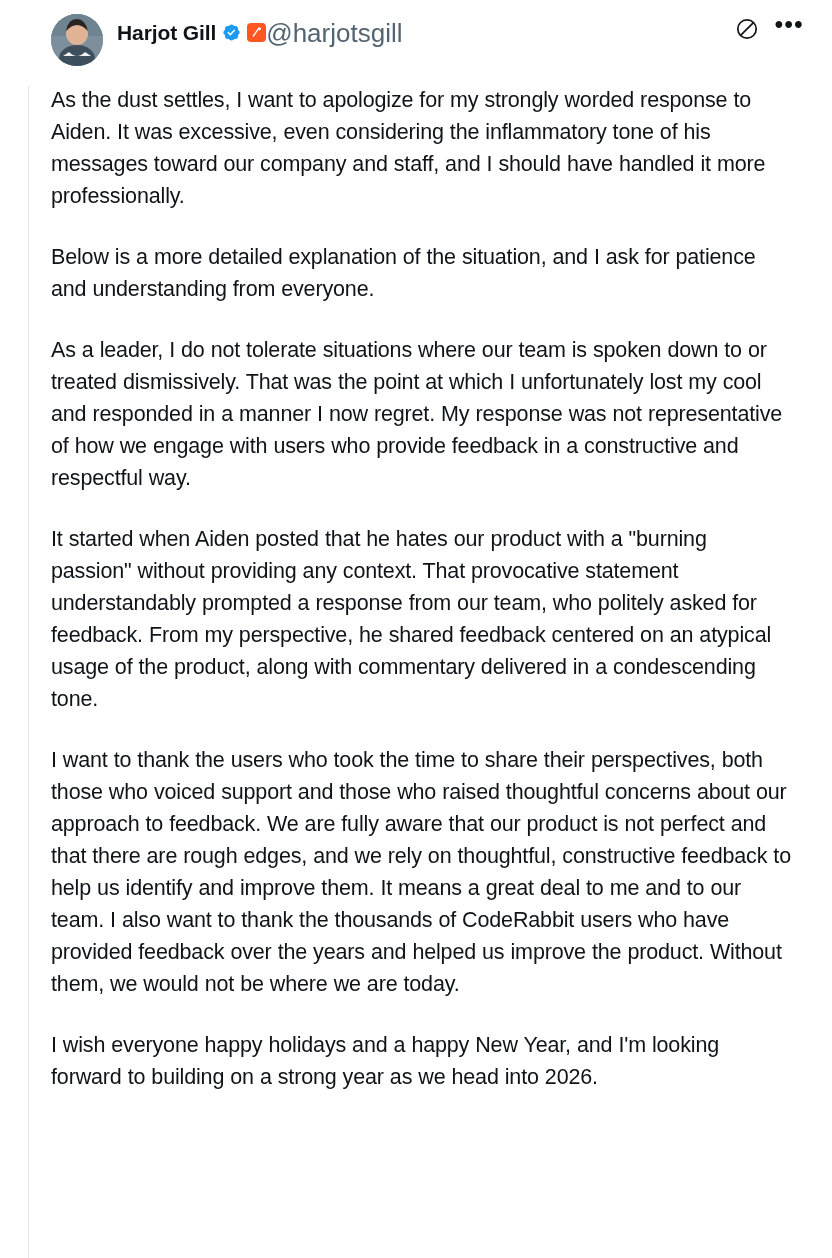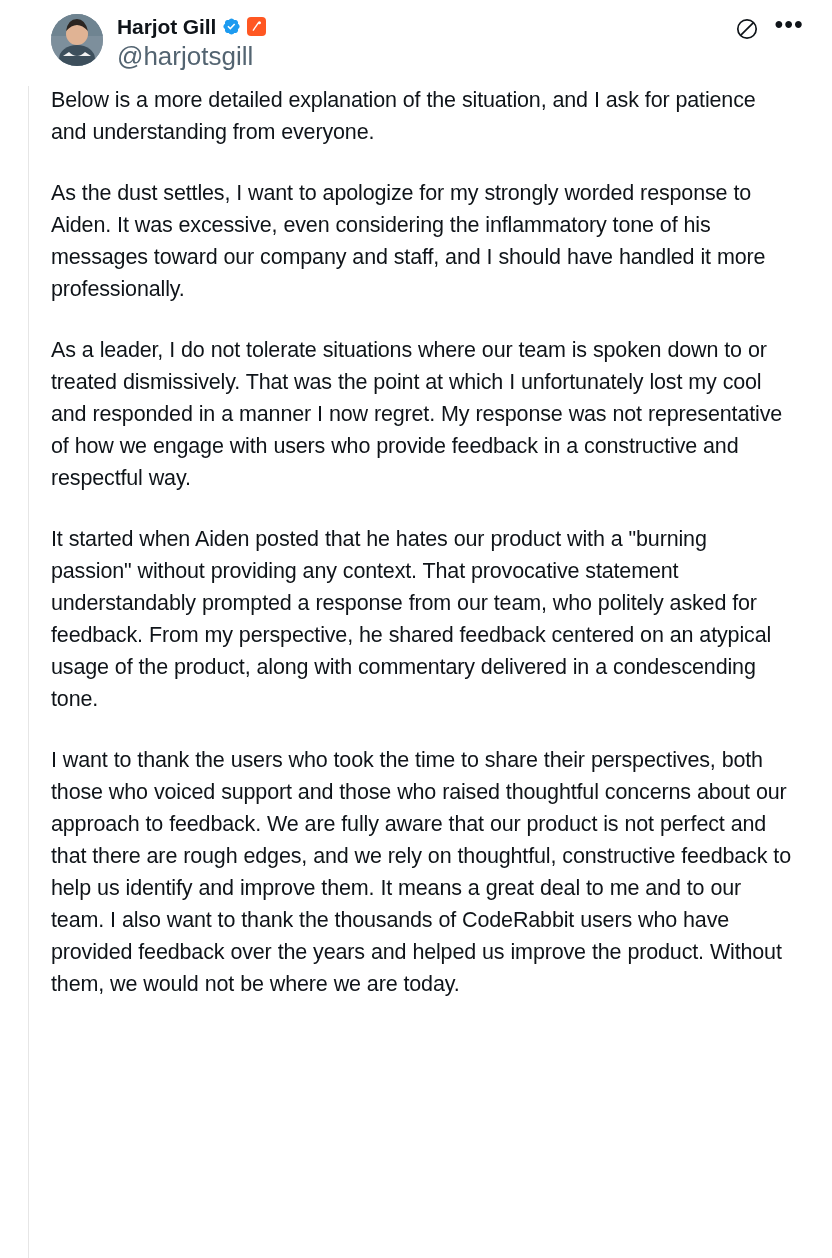--- a/index.html
+++ b/index.html
@@ -43,21 +43,21 @@
     border-radius: 50%;
     flex: 0 0 52px;
     overflow: hidden;
     position: relative;
     background: #8a9aa6;
   }
   .avatar svg { display: block; width: 52px; height: 52px; }
   .identity {
     margin-left: 14px;
     display: flex;
-    flex-direction: column;
+    flex-direction: row;
     justify-content: center;
     padding-top: 1px;
   }
   .name-row {
     display: flex;
     align-items: center;
     gap: 6px;
     line-height: 1.1;
   }
   .display-name {
@@ -172,20 +172,21 @@
         <circle cx="12" cy="12" r="9.2" fill="none" stroke="#0f1419" stroke-width="1.7"></circle>
         <line x1="5.6" y1="18.4" x2="18.4" y2="5.6" stroke="#0f1419" stroke-width="1.7"></line>
       </svg>
     </div>
     <div class="icon-btn">
       <span class="dots">•••</span>
     </div>
   </div>
 
   <div class="body">
+    <p class="para">As the dust settles, I want to apologize for my strongly worded response to Aiden. It was excessive, even considering the inflammatory tone of his messages toward our company and staff, and I should have handled it more professionally.</p>
     <p class="para">Below is a more detailed explanation of the situation, and I ask for patience and understanding from everyone.</p>
-    <p class="para">As the dust settles, I want to apologize for my strongly worded response to Aiden. It was excessive, even considering the inflammatory tone of his messages toward our company and staff, and I should have handled it more professionally.</p>
     <p class="para">As a leader, I do not tolerate situations where our team is spoken down to or treated dismissively. That was the point at which I unfortunately lost my cool and responded in a manner I now regret. My response was not representative of how we engage with users who provide feedback in a constructive and respectful way.</p>
     <p class="para">It started when Aiden posted that he hates our product with a "burning passion" without providing any context. That provocative statement understandably prompted a response from our team, who politely asked for feedback. From my perspective, he shared feedback centered on an atypical usage of the product, along with commentary delivered in a condescending tone.</p>
     <p class="para">I want to thank the users who took the time to share their perspectives, both those who voiced support and those who raised thoughtful concerns about our approach to feedback. We are fully aware that our product is not perfect and that there are rough edges, and we rely on thoughtful, constructive feedback to help us identify and improve them. It means a great deal to me and to our team. I also want to thank the thousands of CodeRabbit users who have provided feedback over the years and helped us improve the product. Without them, we would not be where we are today.</p>
+    <p class="para">I wish everyone happy holidays and a happy New Year, and I'm looking forward to building on a strong year as we head into 2026.</p>
   </div>
 
 </div>
 
 </body></html>

